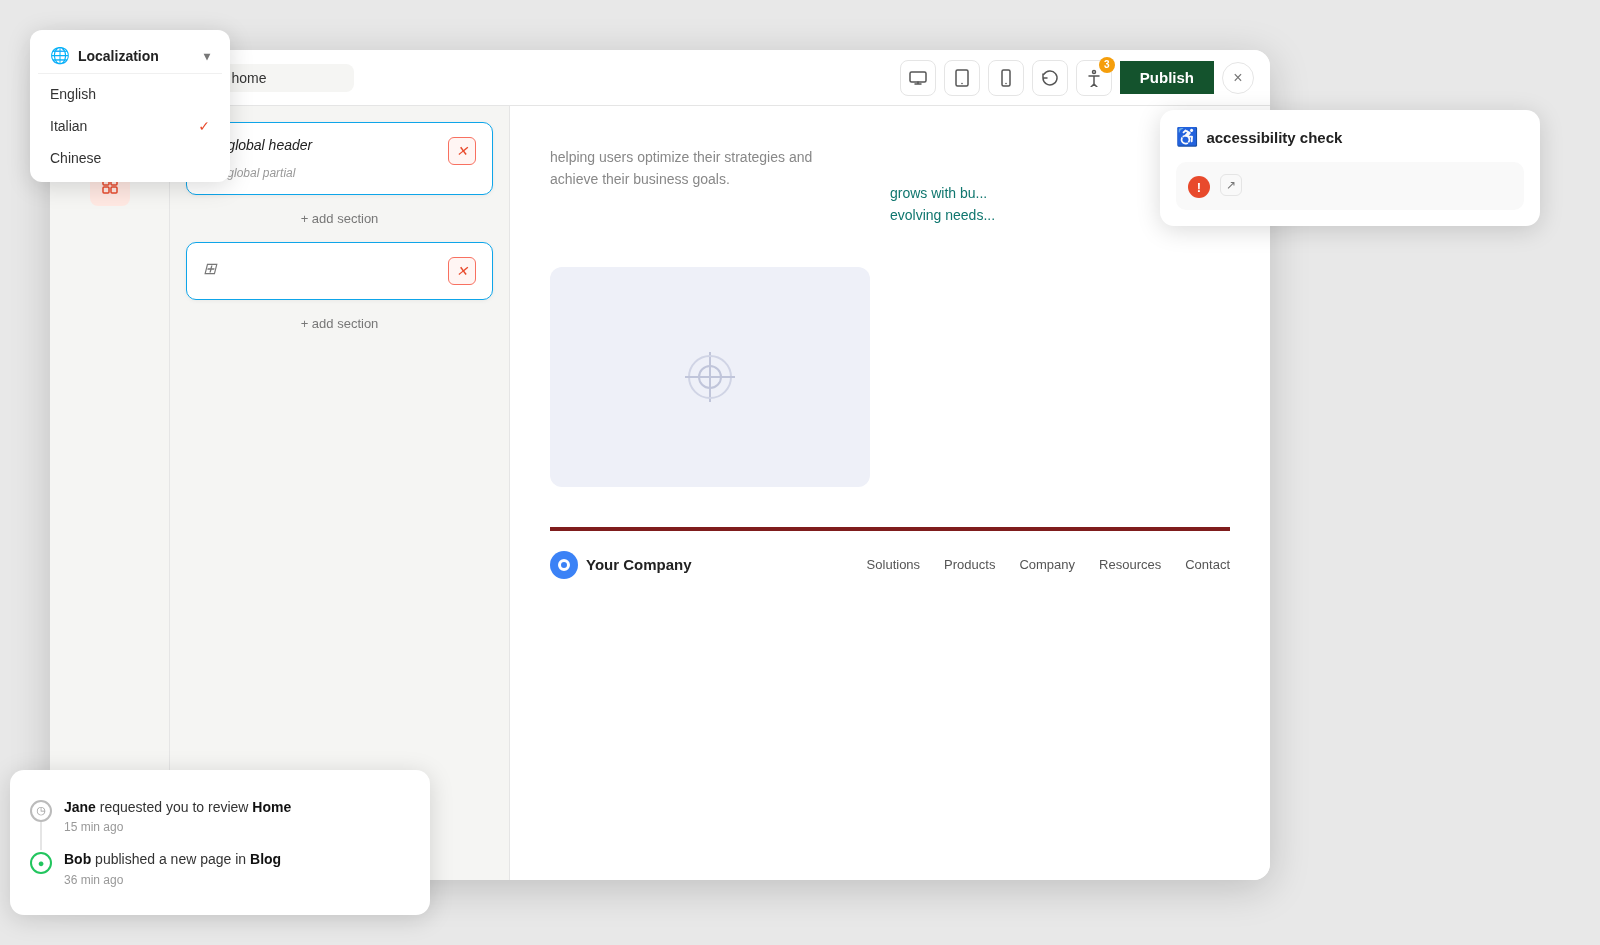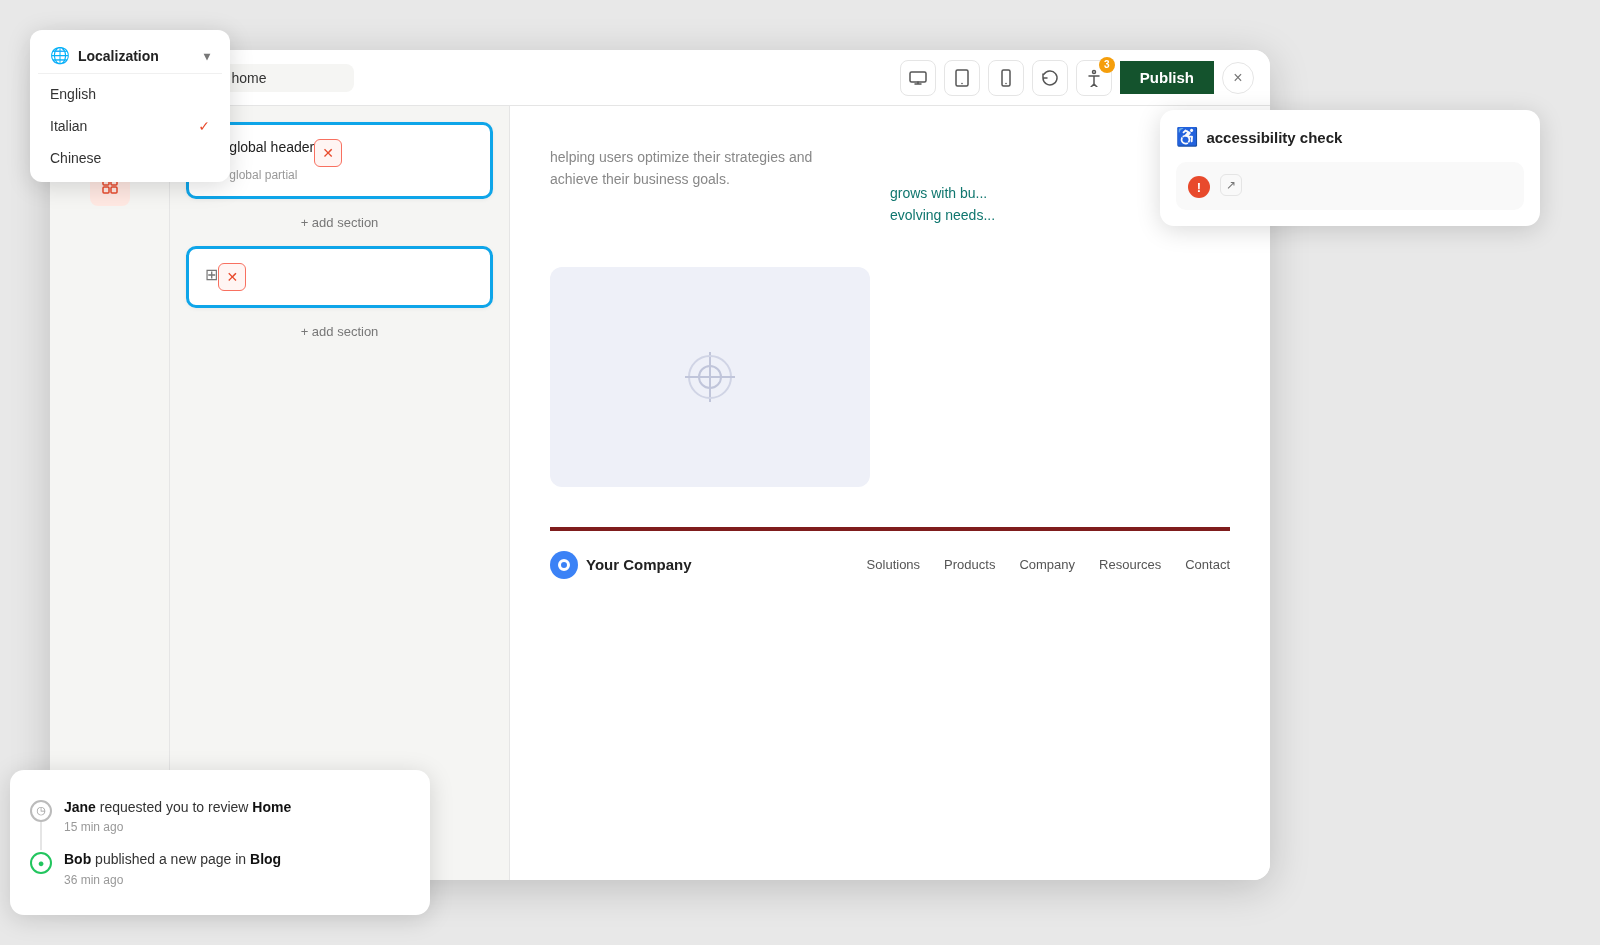--- a/index.html
+++ b/index.html
@@ -159,24 +159,25 @@
       flex-direction: column;
       gap: 8px;
     }
 
     .section-card {
       background: #fff;
       border-radius: 10px;
       padding: 14px 16px;
       display: flex;
       align-items: flex-start;
-      justify-content: flex-start;
-      border: 3px solid #0ea5e9;
+      justify-content: space-between;
+      border: 1px solid #0ea5e9;
       cursor: pointer;
       box-shadow: 0 1px 4px rgba(0,0,0,0.05);
+      font-style: italic;
     }
     .section-card-info {
       display: flex;
       align-items: flex-start;
       gap: 10px;
     }
     .section-card-icon {
       font-size: 16px;
       color: #777;
       margin-top: 2px;

